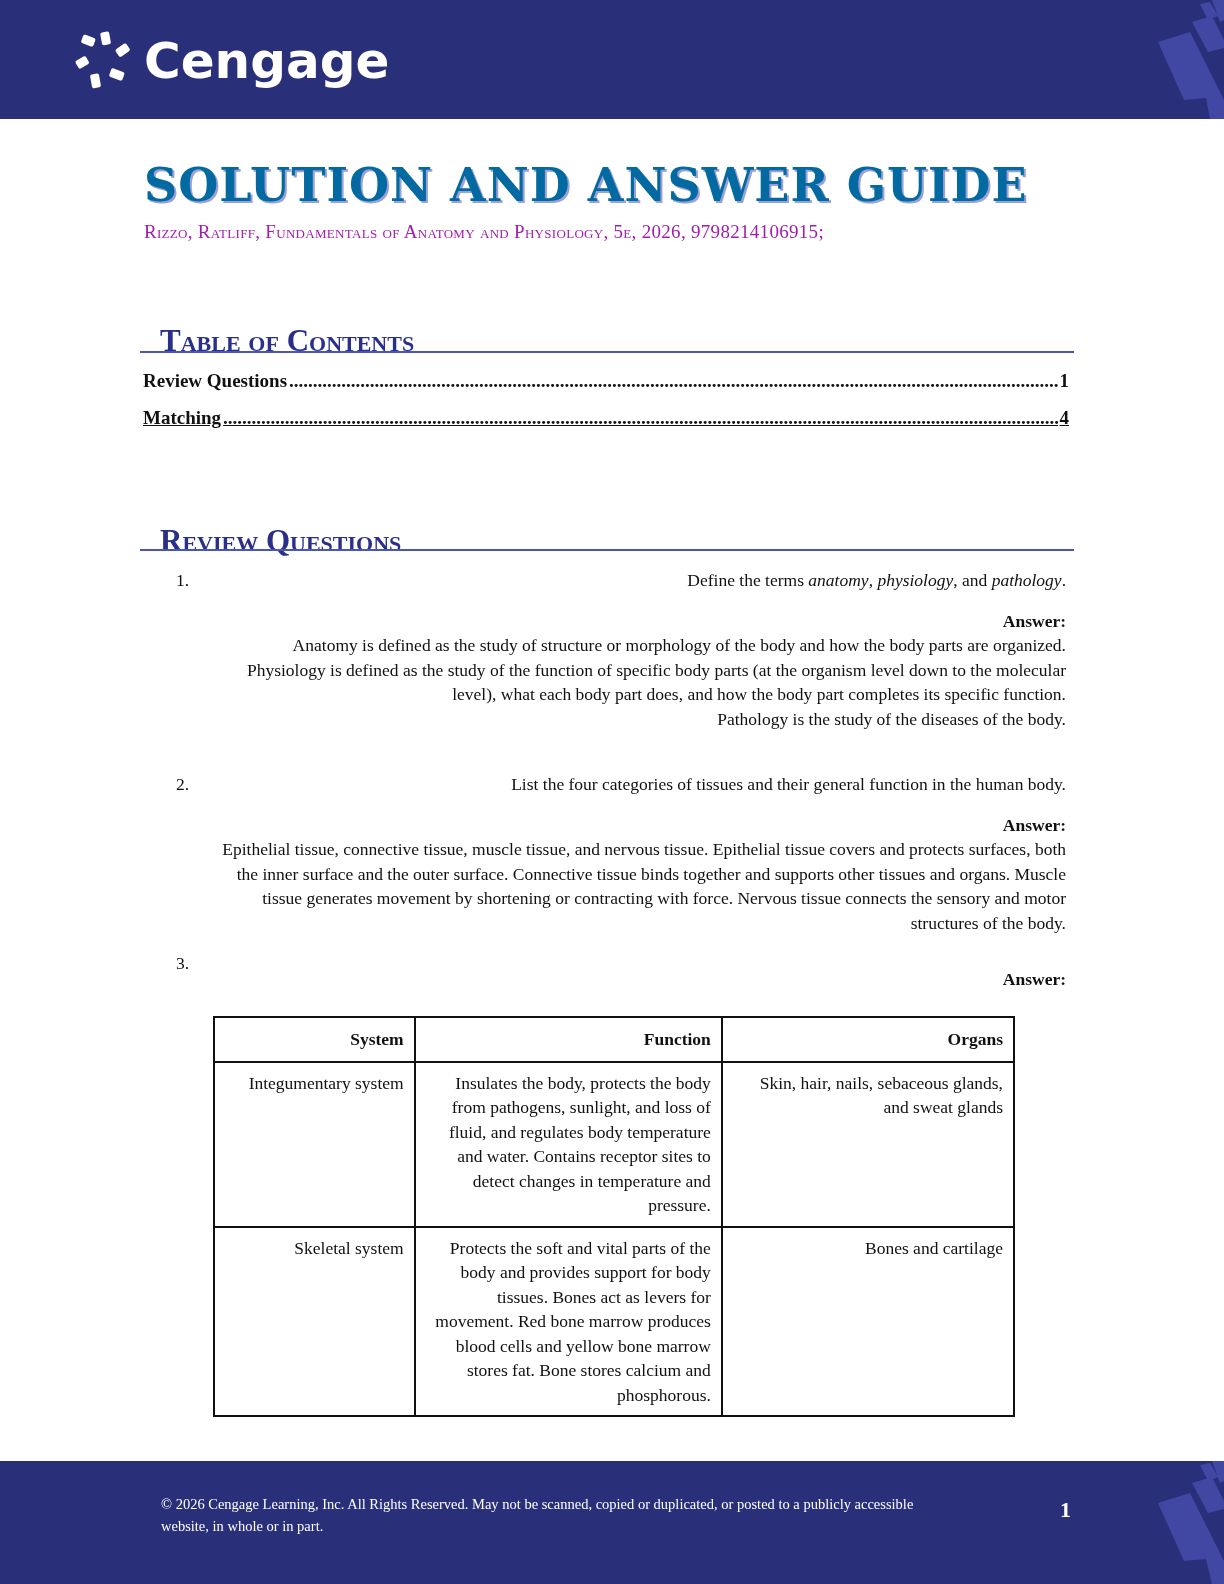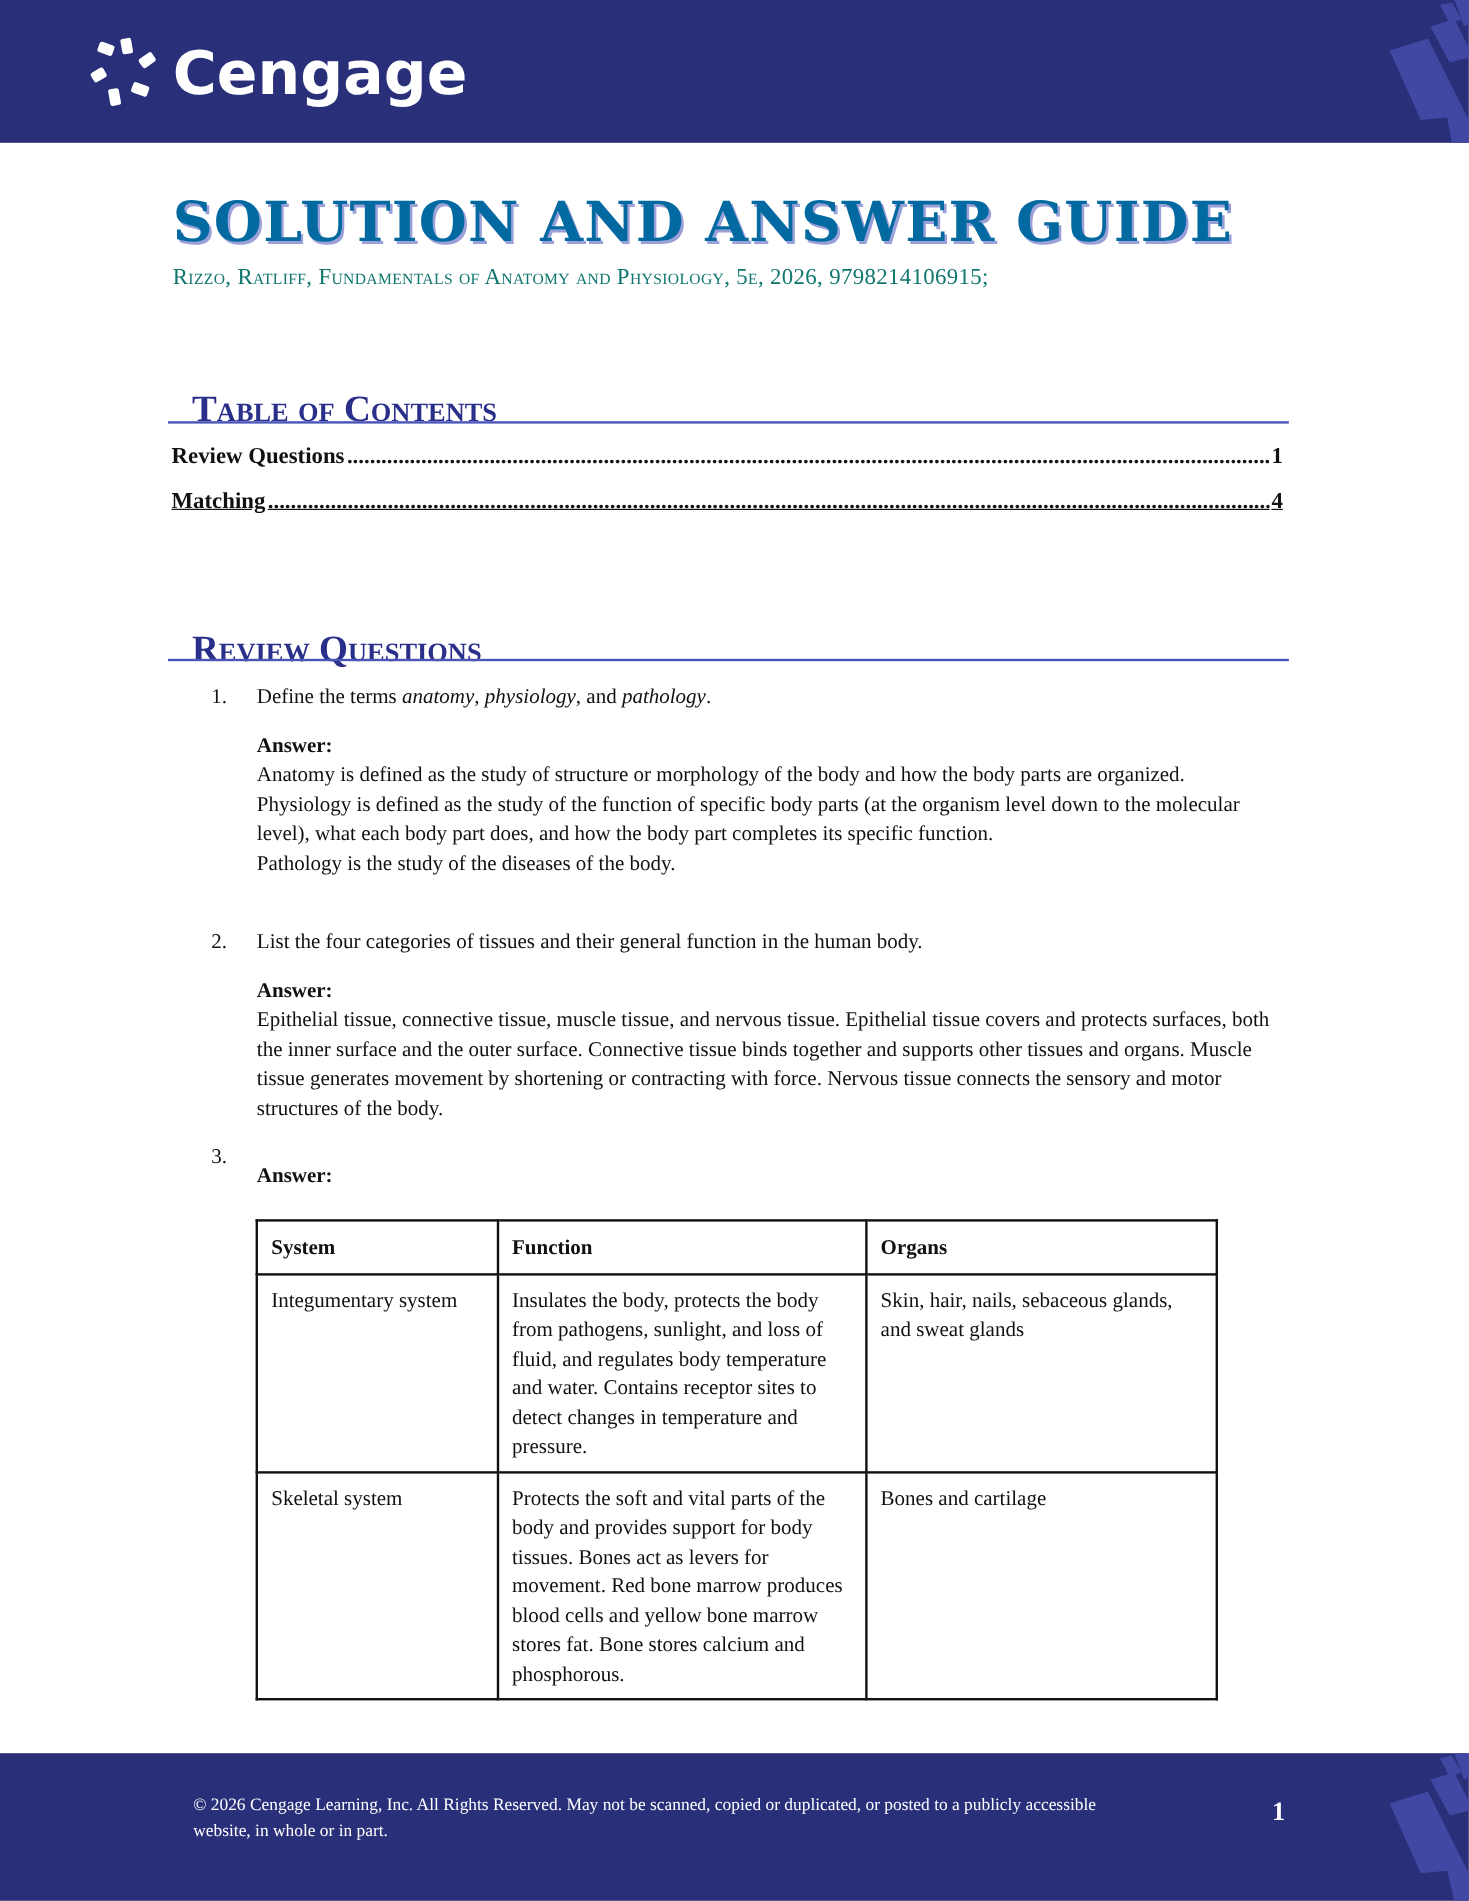--- a/index.html
+++ b/index.html
@@ -5,33 +5,33 @@
   html, body { margin: 0; padding: 0; }
   body { width: 1224px; height: 1584px; position: relative; background: #ffffff; overflow: hidden; font-family: "Liberation Serif", serif; color: #111; }
   .header-band { position: absolute; left: 0; top: 0; width: 1224px; height: 119px; background: #2a2f7a; overflow: hidden; }
   .footer-band { position: absolute; left: 0; top: 1461px; width: 1224px; height: 123px; background: #2a2f7a; overflow: hidden; }
   .logo { position: absolute; left: 74px; top: 30px; display: flex; align-items: center; }
   .logo-mark { width: 62px; height: 62px; }
   .logo-text { font-family: "DejaVu Sans", sans-serif; color: #fff; font-size: 50px; letter-spacing: 0px; margin-left: 8px; line-height: 1; font-weight: bold; }
   .deco { position: absolute; right: 0; top: 0; width: 124px; height: 130px; }
   .footer-deco { position: absolute; right: 0; top: 0; width: 124px; height: 123px; }
   .title { position: absolute; left: 144px; top: 160px; font-family: "DejaVu Serif", serif; font-weight: bold; font-size: 46px; color: #0369a1; letter-spacing: 1px; text-shadow: 2px 2px 0 #9aa0d8; margin: 0; line-height: 1.1; }
-  .subtitle { position: absolute; left: 144px; top: 219px; font-size: 19px; line-height: 26px; color: #0f766e; font-variant: small-caps; letter-spacing: 0.3px; }
+  .subtitle { position: absolute; left: 144px; top: 219px; font-size: 19px; line-height: 26px; color: #a21caf; font-variant: small-caps; letter-spacing: 0.3px; }
   .h2 { position: absolute; left: 144px; font-size: 31px; font-weight: bold; color: #2a2f8a; font-variant: small-caps; margin: 16px; }
   .rule { position: absolute; left: 140px; width: 934px; height: 2px; background: #4a55b8; }
   .toc-row { position: absolute; left: 143px; width: 926px; display: flex; align-items: baseline; font-weight: bold; font-size: 19px; }
   .toc-row .dots { flex: 1; overflow: hidden; white-space: nowrap; margin: 0 2px; }
   .toc-row .dots::after { content: "..............................................................................................................................................................................................................................................................."; }
   .q { position: absolute; left: 176px; width: 890px; font-size: 17.5px; line-height: 24.5px; }
   .q .num { position: absolute; left: 0; top: 0; }
-  .q .body { margin-left: 38px; }
+  .q .body { margin-left: 38px; text-align: right; }
   .answer-label { font-weight: bold; margin-top: 16px; }
   .ans-p { margin: 0; }
   table.sys { position: absolute; left: 213px; top: 1016px; width: 802px; border-collapse: collapse; font-size: 17.5px; line-height: 24.5px; }
-  table.sys th, table.sys td { border: 2px solid #111; vertical-align: top; text-align: left; padding: 8px 10px 8px 11px; }
+  table.sys th, table.sys td { border: 2px solid #111; vertical-align: top; text-align: right; padding: 8px 10px 8px 11px; }
   table.sys th { font-weight: bold; padding-top: 9px; padding-bottom: 9px; }
   .footer-text { position: absolute; left: 161px; top: 32px; width: 780px; font-size: 14.5px; line-height: 22px; color: #fff; }
   .page-num { position: absolute; left: 1060px; top: 36px; font-size: 22px; color: #fff; font-weight: bold; }
 </style>
 </head>
 <body>
 
 <div class="header-band">
   <div class="logo">
     <svg class="logo-mark" viewBox="0 0 62 62">

